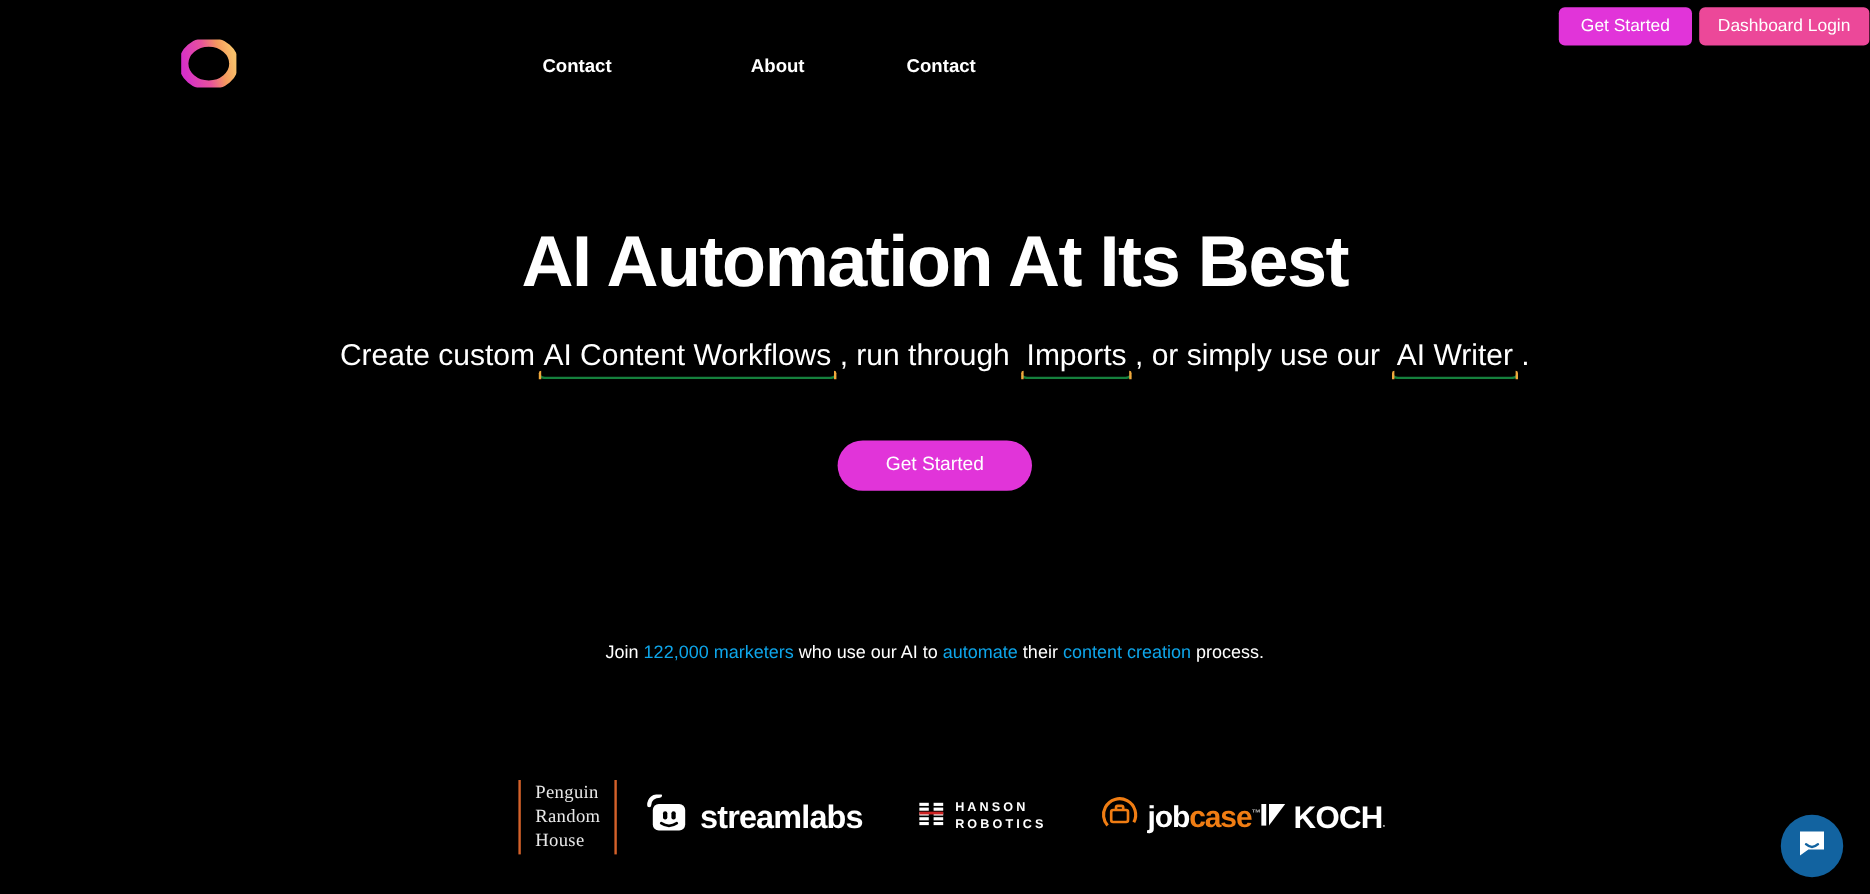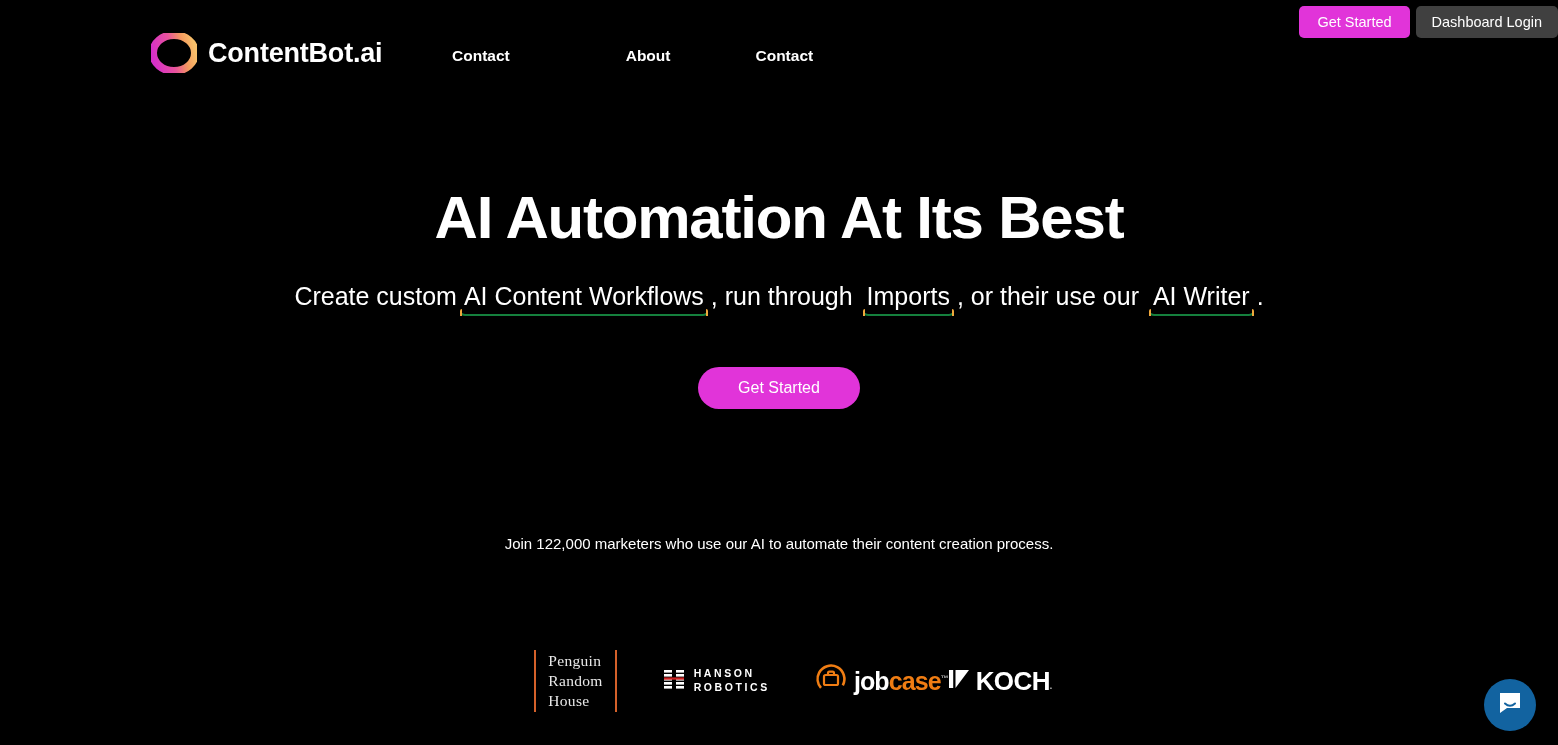--- a/index.html
+++ b/index.html
@@ -39,21 +39,21 @@
     display:flex; align-items:center; gap:6px;
   }
   .btn-get-started-top {
     background:#e134d9; color:#ffffff;
     font-size:14.5px; font-weight:400;
     padding:8px 18px; border:none; border-radius:5px;
     cursor:pointer; white-space:nowrap;
     font-family:"Liberation Sans", sans-serif;
   }
   .btn-dashboard-login {
-    background:#404040; color:#ffffff;
+    background:#ec4899; color:#ffffff;
     font-size:14.5px; font-weight:400;
     padding:8px 16px; border:none; border-radius:5px;
     cursor:pointer; white-space:nowrap; margin-right:0;
     font-family:"Liberation Sans", sans-serif;
   }
 
   
   .hero { position:absolute; top:0; left:0; width:1558px; }
   .hero-title {
     position:absolute; top:186px; left:0; width:1558px;
@@ -94,21 +94,21 @@
     cursor:pointer;
     font-family:"Liberation Sans", sans-serif;
   }
 
   
   .social-proof {
     position:absolute; top:535px; left:0; width:1558px;
     text-align:center;
     color:#ffffff; font-size:15px; font-weight:400; white-space:nowrap;
   }
-  .gold { color:#ffffff; }
+  .gold { color:#0ea5e9; }
 
   
   .logo-bar {
     position:absolute; top:650px; left:0; width:1558px;
     display:flex; align-items:center; justify-content:center; gap:0;padding-left:28px;
   }
   .logo-item { display:flex; align-items:center; }
 
   
   .prh { display:flex; align-items:stretch; height:62px; gap:12px; }
@@ -176,42 +176,41 @@
             <linearGradient id="ringGrad" x1="0" y1="0.6" x2="1" y2="0.4">
               <stop offset="0%" stop-color="#d62fc9"></stop>
               <stop offset="45%" stop-color="#e8539b"></stop>
               <stop offset="75%" stop-color="#f59a5e"></stop>
               <stop offset="100%" stop-color="#f8c06a"></stop>
             </linearGradient>
           </defs>
           <ellipse cx="23" cy="20" rx="21" ry="18" fill="none" stroke="url(#ringGrad)" stroke-width="8"></ellipse>
         </svg>
       </span>
-      <span class="brand-text">ContentBot.ai</span>
     </div>
 
     <nav class="nav">
       <a class="nav-item n1">Contact</a>
       <a class="nav-item n2">About</a>
       <a class="nav-item n3">Contact</a>
     </nav>
 
     <div class="header-actions">
       <button class="btn-get-started-top">Get Started</button>
       <button class="btn-dashboard-login">Dashboard Login</button>
     </div>
   </div>
 
   <div class="hero">
 
     <h1 class="hero-title">AI Automation At Its Best</h1>
 
     <p class="hero-sub">
       <span>Create custom</span><span class="hl">AI Content Workflows</span><span>, run through</span>
-      <span class="hl">Imports</span><span>, or their use our</span>
+      <span class="hl">Imports</span><span>, or simply use our</span>
       <span class="hl">AI Writer</span><span>.</span>
     </p>
 
     <div class="btn-hero-wrap">
       <button class="btn-get-started-hero">Get Started</button>
     </div>
   </div>
 
   <p class="social-proof">
     <span>Join </span><span class="gold">122,000 marketers</span><span> who use our AI to </span><span class="gold">automate</span><span> their </span><span class="gold">content creation</span><span> process.</span>
@@ -224,20 +223,32 @@
         <div class="prh-bar"></div>
         <div class="prh-text">
           <span>Penguin</span>
           <span>Random</span>
           <span>House</span>
         </div>
         <div class="prh-bar"></div>
       </div>
     </div>
 
+    <div class="logo-item slabs">
+      <span>
+        <svg width="38" height="34" viewBox="0 0 38 34">
+          <path d="M5 9 C5 4 9 1 14 1" stroke="#ffffff" stroke-width="3.4" fill="none" stroke-linecap="round"></path>
+          <rect x="8" y="8" width="27" height="22" rx="5" fill="#ffffff"></rect>
+          <rect x="16.5" y="14" width="3.6" height="7" rx="1.8" fill="#000000"></rect>
+          <rect x="23.5" y="14" width="3.6" height="7" rx="1.8" fill="#000000"></rect>
+          <path d="M15 24 Q21.5 28.5 28 24" stroke="#000000" stroke-width="2.2" fill="none" stroke-linecap="round"></path>
+        </svg>
+      </span>
+      <span class="slabs-txt">streamlabs</span>
+    </div>
 
     <div class="logo-item hanson">
       <span>
         <svg width="22" height="21" viewBox="0 0 22 21">
           <rect x="0" y="1" width="8" height="2.6" fill="#ffffff"></rect>
           <rect x="0" y="5" width="8" height="2.6" fill="#ffffff"></rect>
           <rect x="0" y="9" width="8" height="2.6" fill="#ffffff"></rect>
           <rect x="0" y="13" width="8" height="2.6" fill="#ffffff"></rect>
           <rect x="0" y="17" width="8" height="2.6" fill="#ffffff"></rect>
           <rect x="12" y="1" width="8" height="2.6" fill="#ffffff"></rect>

